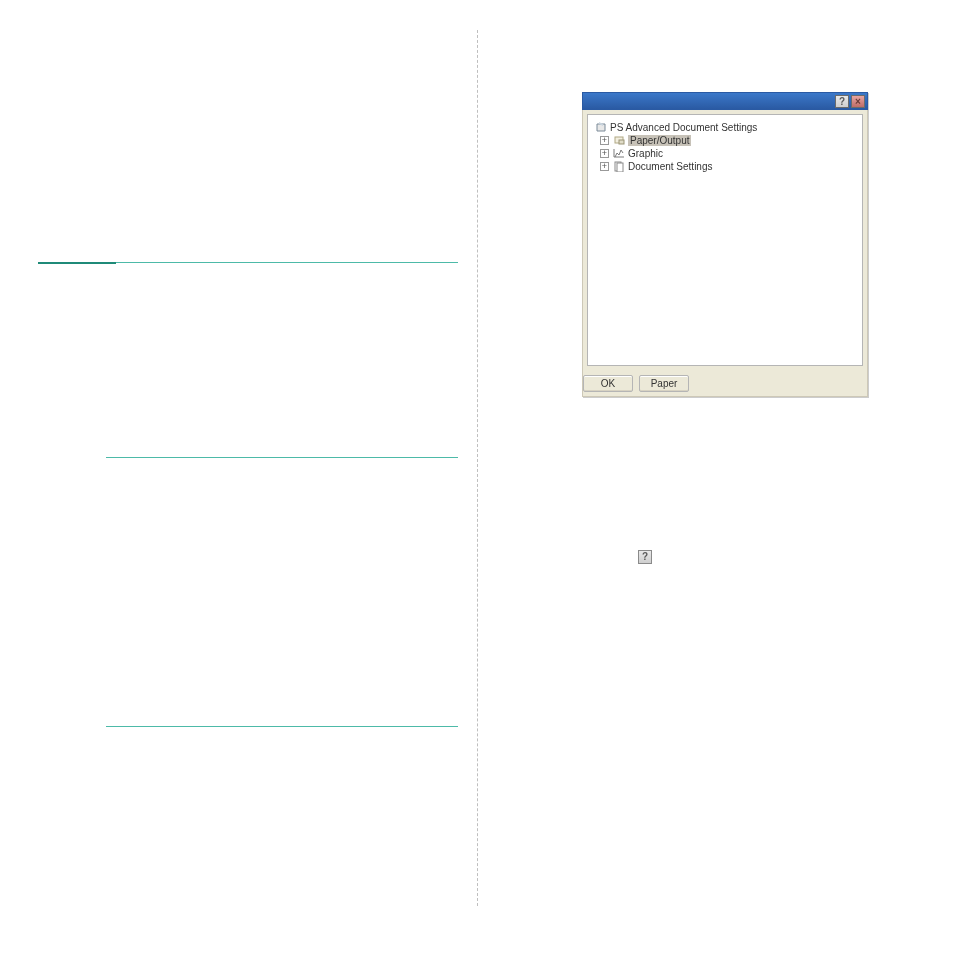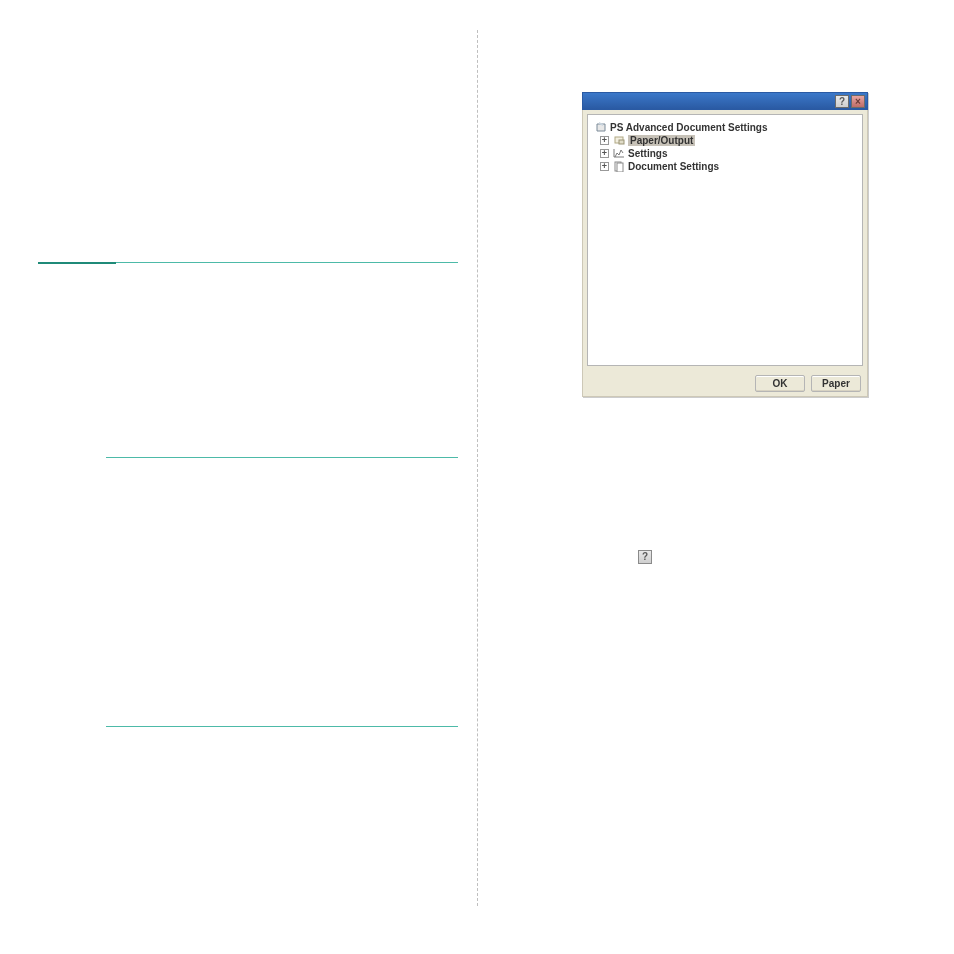--- a/index.html
+++ b/index.html
@@ -123,25 +123,24 @@
     overflow: hidden;
   }
   .dialog-footer {
     width: 100%;
     height: 27px;
     background: #ece9d8;
     border: 1px solid #cdc8b7;
     border-top: none;
     box-sizing: border-box;
     display: flex;
-    justify-content: flex-end;
+    justify-content: flex-start;
     align-items: center;
     padding-right: 6px;
     gap: 6px;
-    font-weight: bold;
   }
   .dlg-btn {
     height: 17px;
     min-width: 50px;
     background: #ece9d8;
     border: 1px solid #b5b5b5;
     border-radius: 2px;
     box-shadow: inset 0 1px 0 #ffffff, inset 0 -1px 0 #d7d2c2;
     font-size: 10px;
     line-height: 15px;
@@ -151,21 +150,20 @@
   }
   .tree-root {
     display: block;
   }
   .tree-line {
     display: flex;
     align-items: center;
     gap: 3px;
     height: 13px;
     white-space: nowrap;
-    font-weight: bold;
   }
   .exp-box {
     width: 9px;
     height: 9px;
     border: 1px solid #999;
     box-sizing: border-box;
     font-size: 9px;
     line-height: 7px;
     text-align: center;
     color: #555;
@@ -245,21 +243,21 @@
             <span class="hl">Paper/Output</span>
           </div>
           <div class="tree-line" style="margin-left:6px;">
             <span class="exp-box">+</span>
             <span class="tree-ico">
               <svg width="12" height="11" viewBox="0 0 12 11">
                   <path d="M1 9V1M1 9h10" stroke="#7a7a7a" fill="none"></path>
                   <path d="M2 9l2-4 2 2 2-5 2 3" stroke="#7a7a7a" fill="none"></path>
                 </svg>
             </span>
-            <span>Settings</span>
+            <span>Graphic</span>
           </div>
           <div class="tree-line" style="margin-left:6px;">
             <span class="exp-box">+</span>
             <span class="tree-ico">
               <svg width="12" height="11" viewBox="0 0 12 11">
                   <rect x="2" y="1" width="6" height="9" fill="#fff" stroke="#8a8a8a"></rect>
                   <rect x="4" y="2" width="6" height="9" fill="#fff" stroke="#8a8a8a"></rect>
                 </svg>
             </span>
             <span>Document Settings</span>

